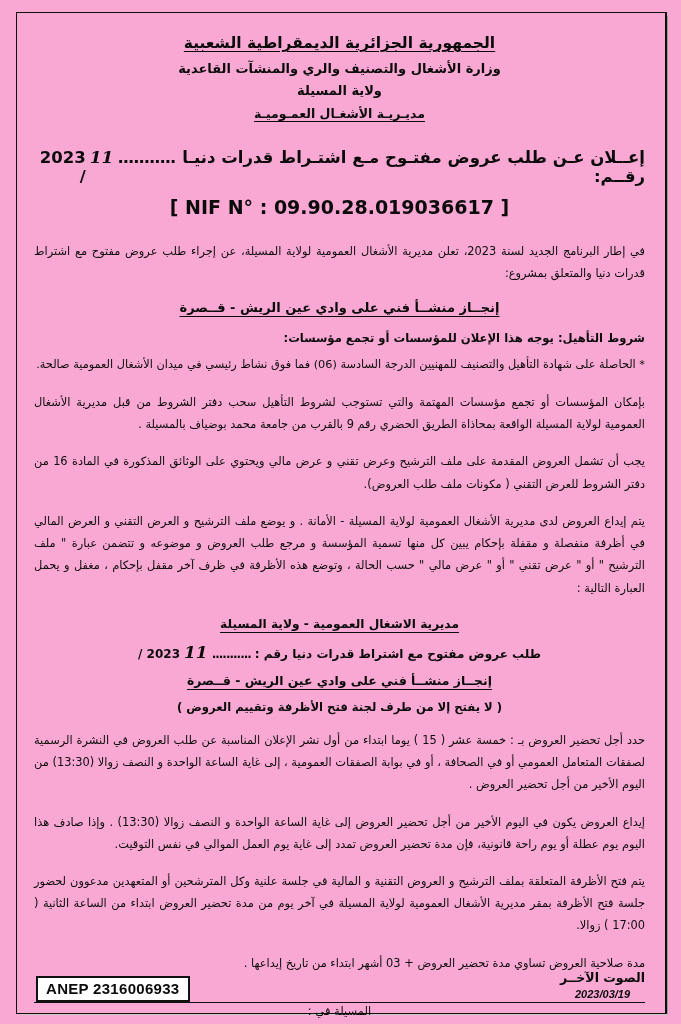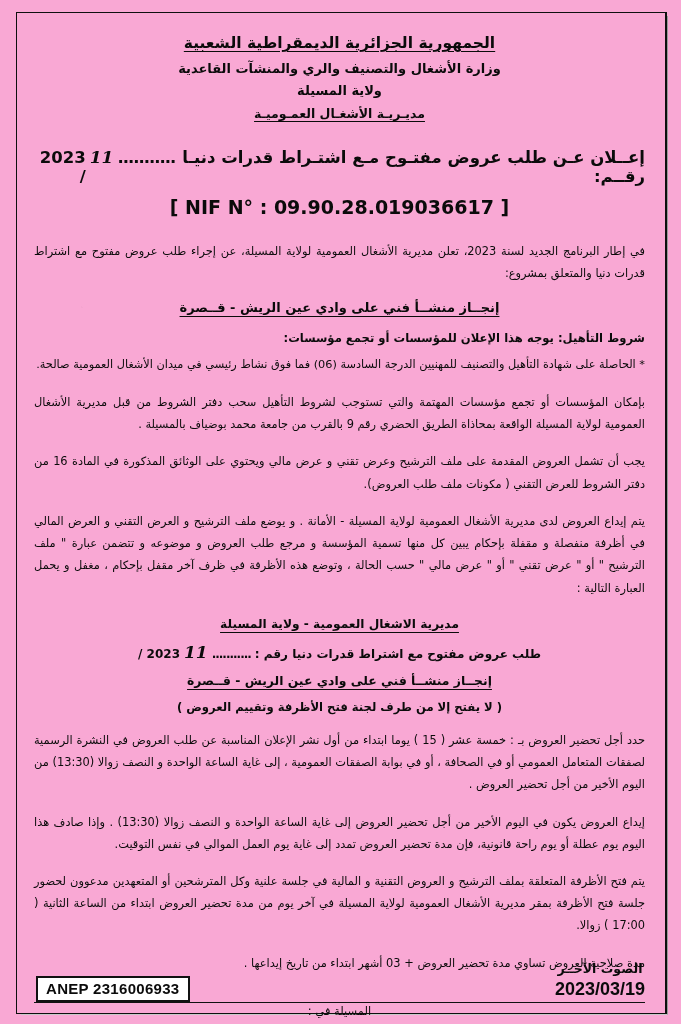--- a/index.html
+++ b/index.html
@@ -142,21 +142,21 @@
     direction: ltr;
   }
   .foot-right {
     position: absolute; right: 0; bottom: 4px;
     text-align: center;
     font-size: 12px; font-weight: 700;
   }
   .foot-right .fr1 { font-size: 12.5px; }
   .foot-right .fr2 {
     font-family: "Liberation Sans", sans-serif;
-    font-size: 18px; margin-top: 3px; direction: ltr;
+    font-size: 11px; margin-top: 3px; direction: ltr; font-style: italic;
   }
   .foot-rule {
     position: absolute; left: 0; right: 0; bottom: 1px;
     border-top: 1.6px solid #111;
   }
   
   .speckle {
     position: absolute; inset: 0;
     background:
       radial-gradient(circle at 12% 30%, rgba(0,0,0,0.02) 0 1px, transparent 1px),

